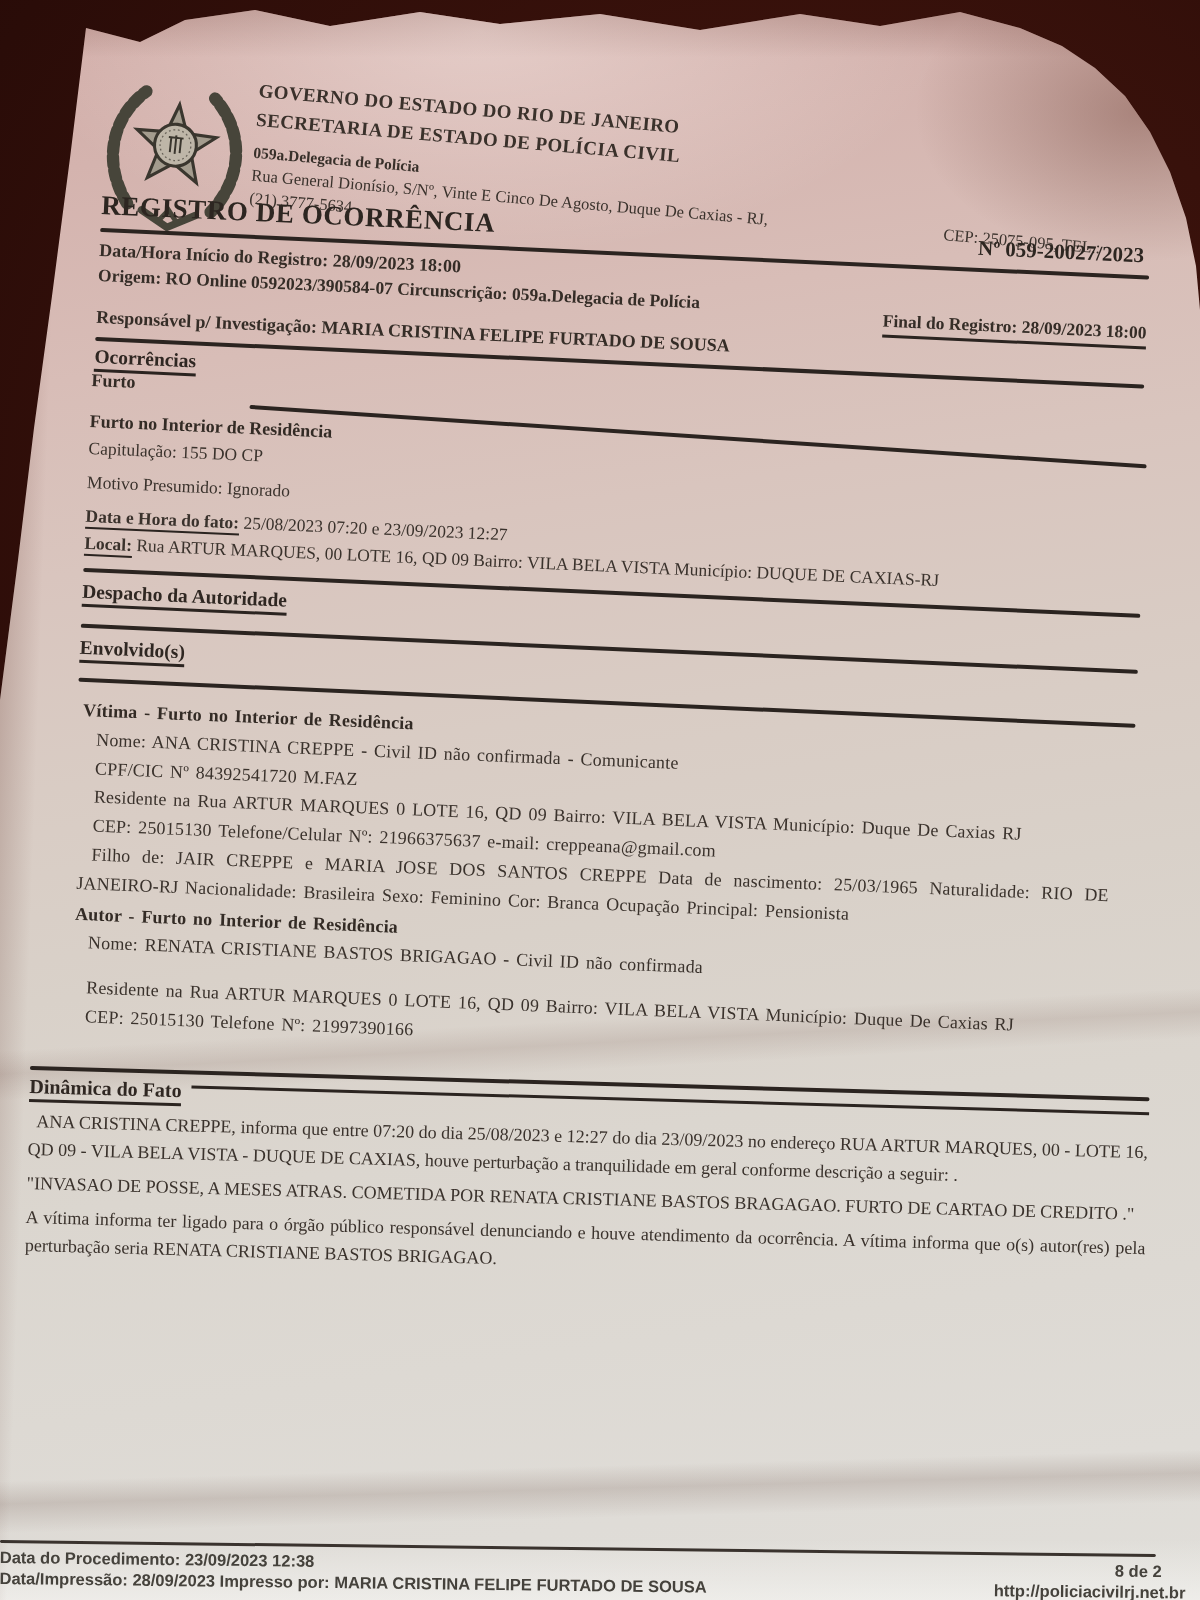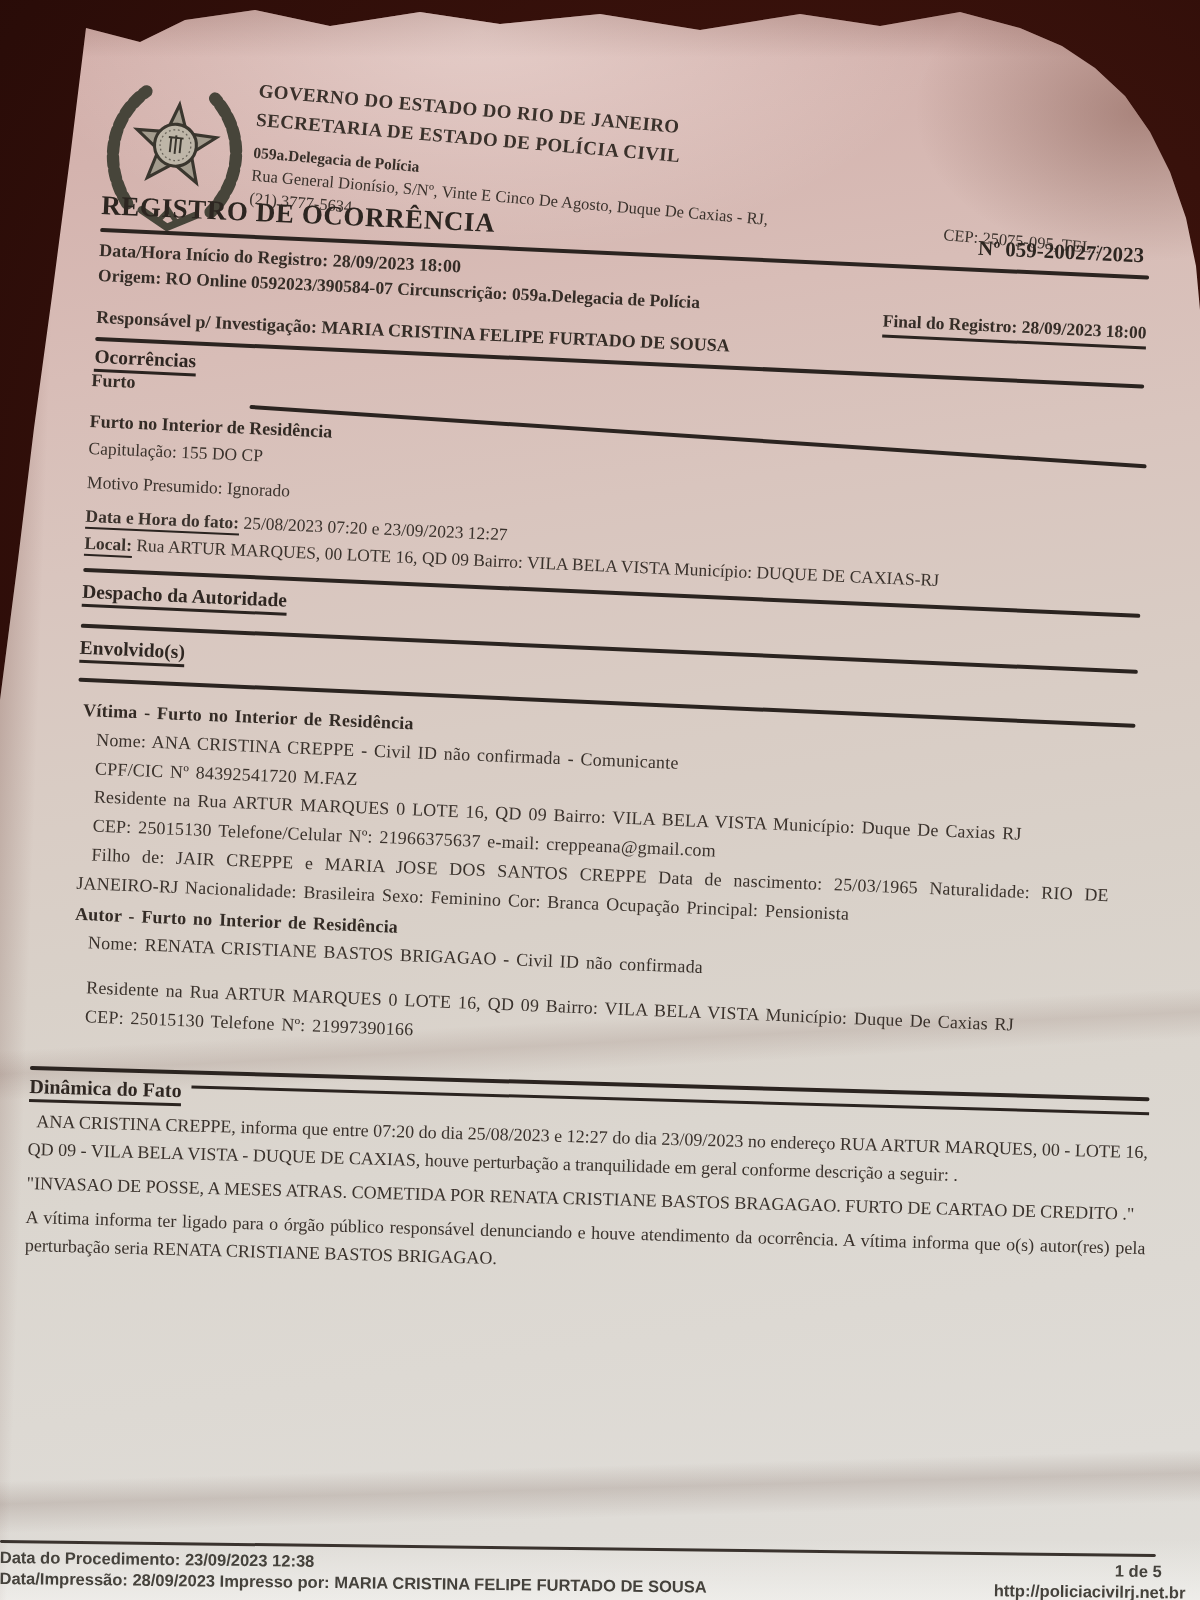--- a/index.html
+++ b/index.html
@@ -173,20 +173,20 @@
     </div>
     <p style="text-indent:8px;">ANA CRISTINA CREPPE, informa que entre 07:20 do dia 25/08/2023 e 12:27 do dia 23/09/2023 no endereço RUA ARTUR MARQUES, 00 - LOTE 16, QD 09 - VILA BELA VISTA - DUQUE DE CAXIAS, houve perturbação a tranquilidade em geral conforme descrição a seguir: .</p>
     <p>"INVASAO DE POSSE, A MESES ATRAS. COMETIDA POR RENATA CRISTIANE BASTOS BRAGAGAO. FURTO DE CARTAO DE CREDITO ."</p>
     <p>A vítima informa ter ligado para o órgão público responsável denunciando e houve atendimento da ocorrência. A vítima informa que o(s) autor(res) pela perturbação seria RENATA CRISTIANE BASTOS BRIGAGAO.</p>
   </div>
 
   <div class="sec foot" style="left:0px;top:1540px;width:1192px;transform:rotate(0.7deg);">
     <div class="rule thin" style="width:97%;"></div>
     <div class="foot-row">
       <span class="line">Data do Procedimento: 23/09/2023  12:38</span>
-      <span class="r line">1 de 5</span>
+      <span class="r line">8 de 2</span>
     </div>
     <div class="foot-row" style="margin-top:2px;">
       <span class="line">Data/Impressão: 28/09/2023 Impresso por: MARIA CRISTINA FELIPE FURTADO DE SOUSA</span>
       <span class="r line" style="padding-right:6px;">http://policiacivilrj.net.br</span>
     </div>
   </div>
 </div>
 
 </body></html>

